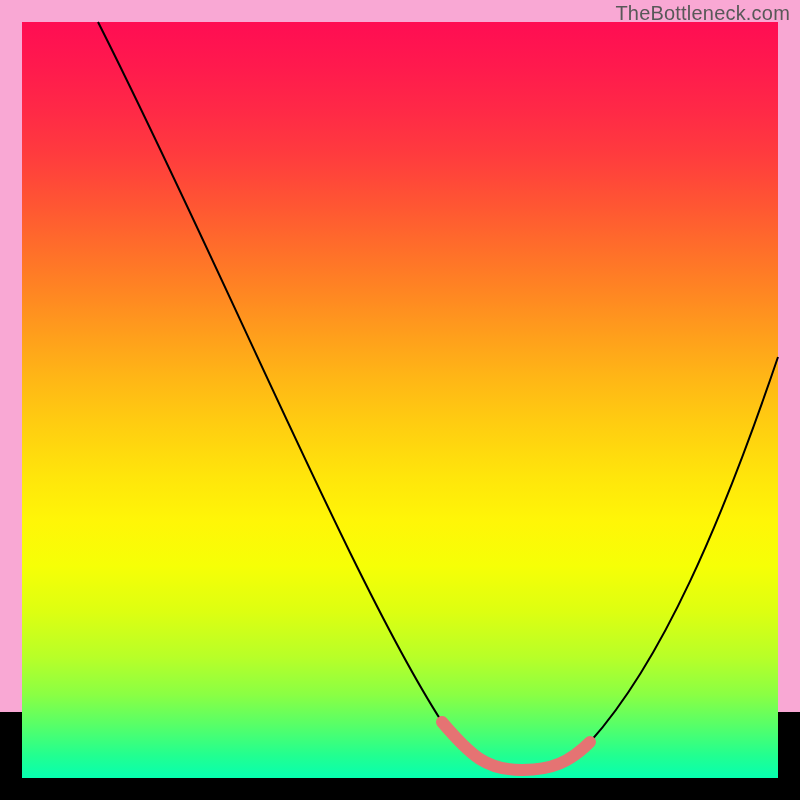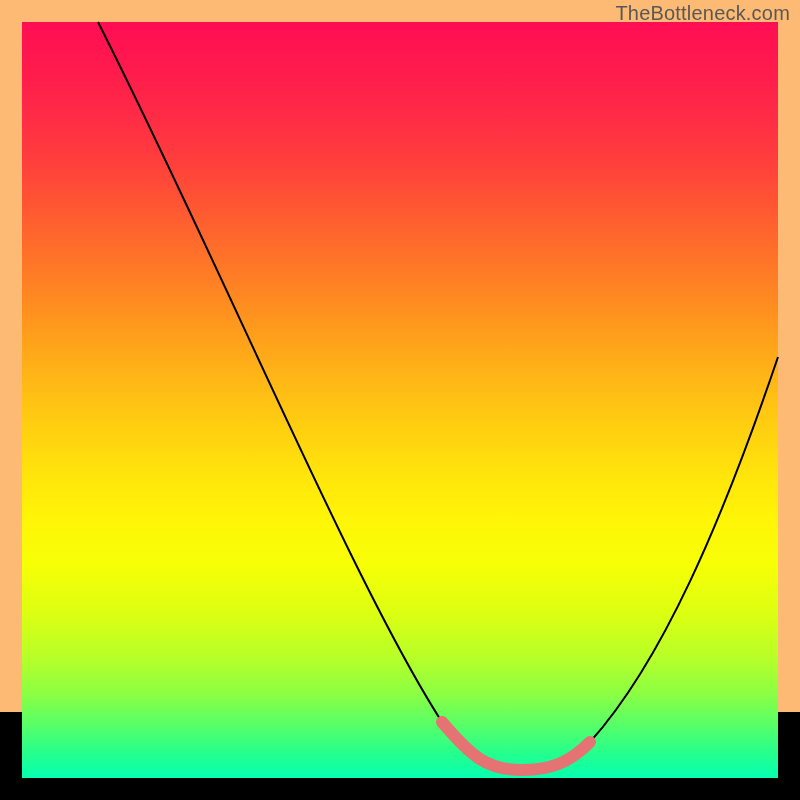--- a/index.html
+++ b/index.html
@@ -10,21 +10,21 @@
     background: #000;
     font-family: Arial, Helvetica, sans-serif;
     overflow: hidden;
   }
   .frame {
     position: absolute;
     left: 0;
     top: 0;
     width: 800px;
     height: 712px;
-    background: #fdba74;
+    background: #f9a8d4;
   }
   .plot {
     position: absolute;
     left: 22px;
     top: 22px;
     width: 756px;
     height: 756px;
     
     background: linear-gradient(to bottom,
       #ff0d53 0%,

